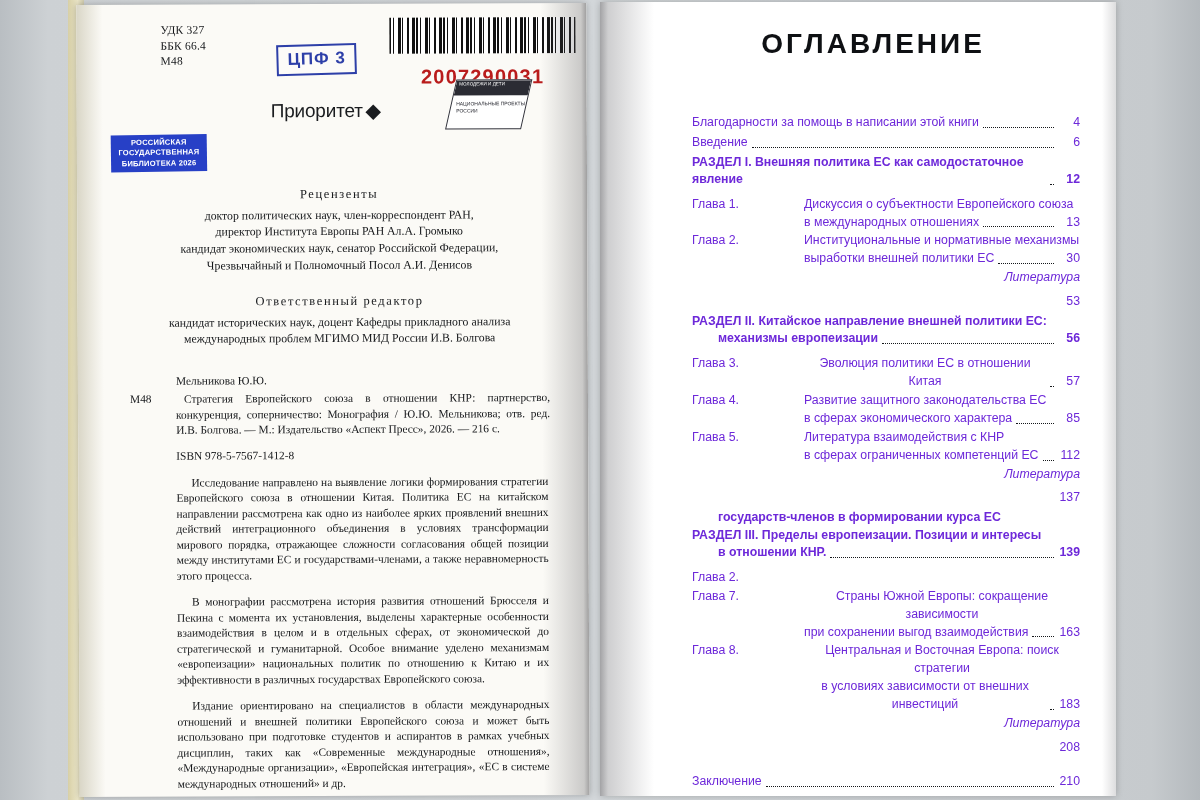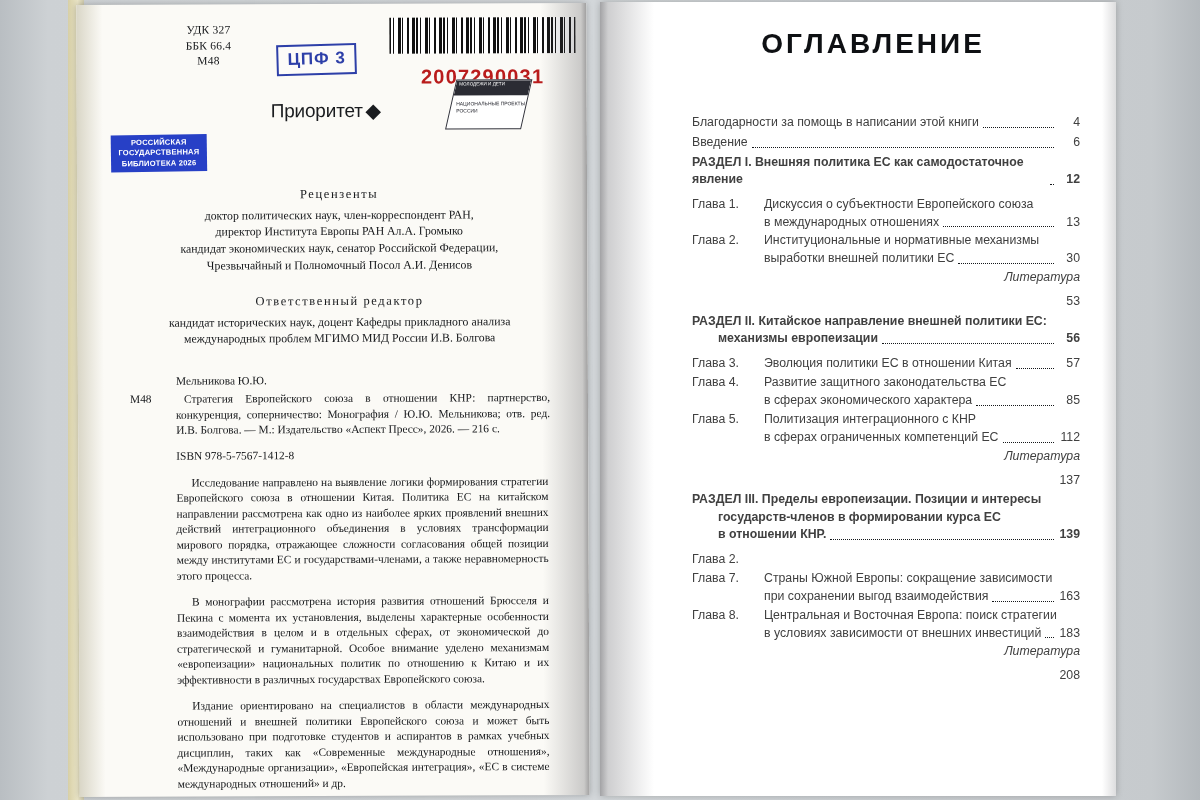--- a/index.html
+++ b/index.html
@@ -91,21 +91,21 @@
   .lp-inner {
     position: absolute;
     left: 52px;
     top: 18px;
     width: 420px;
     color: #15171a;
   }
   .udk-block {
     font-size: 11.5px;
     line-height: 1.35;
-    text-align: center;
+    text-align: left;
     width: 96px;
     margin-left: 32px;
     letter-spacing: 0.2px;
   }
   .stamp-cpf {
     position: absolute;
     left: 148px;
     top: 22px;
     border: 2px solid #2d3fa8;
     color: #2d3fa8;
@@ -280,21 +280,21 @@
     color: #0e1013;
     padding-left: 30px;
   }
   .toc-body {
     position: absolute;
     left: 92px;
     top: 112px;
     width: 388px;
     font-family: "Liberation Sans", sans-serif;
     font-size: 12.3px;
-    color: #404040;
+    color: #6d28d9;
   }
   .toc-row {
     display: flex;
     align-items: flex-end;
     margin-bottom: 2px;
     line-height: 1.45;
   }
   .toc-row .ttl {
     flex: 0 1 auto;
   }
@@ -307,20 +307,21 @@
   }
   .toc-row .pg {
     flex: 0 0 auto;
     text-align: right;
     min-width: 22px;
   }
   .toc-chapter {
     display: flex;
     margin-bottom: 1px;
     line-height: 1.46;
+    gap: 40px;
   }
   .toc-chapter .ch-lbl {
     flex: 0 0 72px;
   }
   .toc-chapter .ch-body {
     flex: 1 1 auto;
   }
   .toc-chapter .ch-line {
     display: flex;
     align-items: flex-end;
@@ -537,42 +538,42 @@
             <span class="dots"></span>
             <span class="pg">85</span>
           </span>
         </span>
       </div>
 
       <div class="toc-chapter">
         <span class="ch-lbl">Глава 5.</span>
         <span class="ch-body">
           <span class="ch-line">
-              <span class="txt">Политизация интеграционного с КНР</span>
+              <span class="txt">Литература взаимодействия с КНР</span>
             </span>
           <span class="ch-line">
             <span class="txt">в сферах ограниченных компетенций ЕС</span>
             <span class="dots"></span>
             <span class="pg">112</span>
           </span>
         </span>
       </div>
 
       <div class="lit-row">
         <span class="txt">Литература</span>
         <span class="dots"></span>
         <span class="pg">137</span>
       </div>
 
       <div class="toc-section">
+        <div class="sec-line sec-indent">
+          <span class="txt">государств-членов в формировании курса ЕС</span>
+        </div>
         <div class="sec-line">
           <span class="txt">РАЗДЕЛ III. Пределы европеизации. Позиции и интересы</span>
-        </div>
-        <div class="sec-line sec-indent">
-          <span class="txt">государств-членов в формировании курса ЕС</span>
         </div>
         <div class="sec-line sec-indent">
           <span class="txt">в отношении КНР.</span>
           <span class="dots"></span>
           <span class="pg">139</span>
         </div>
       </div>
 
       <div class="toc-chapter">
         <span class="ch-lbl">Глава 2.</span>
@@ -607,17 +608,22 @@
       </div>
 
       <div class="lit-row">
         <span class="txt">Литература</span>
         <span class="dots"></span>
         <span class="pg">208</span>
       </div>
 
       <div class="gap-m"></div>
 
+      <div class="toc-row">
+        <span class="ttl">Заключение</span>
+        <span class="dots"></span>
+        <span class="pg">210</span>
+      </div>
 
     </div>
   </div>
 
 </div>
 
 </body></html>

